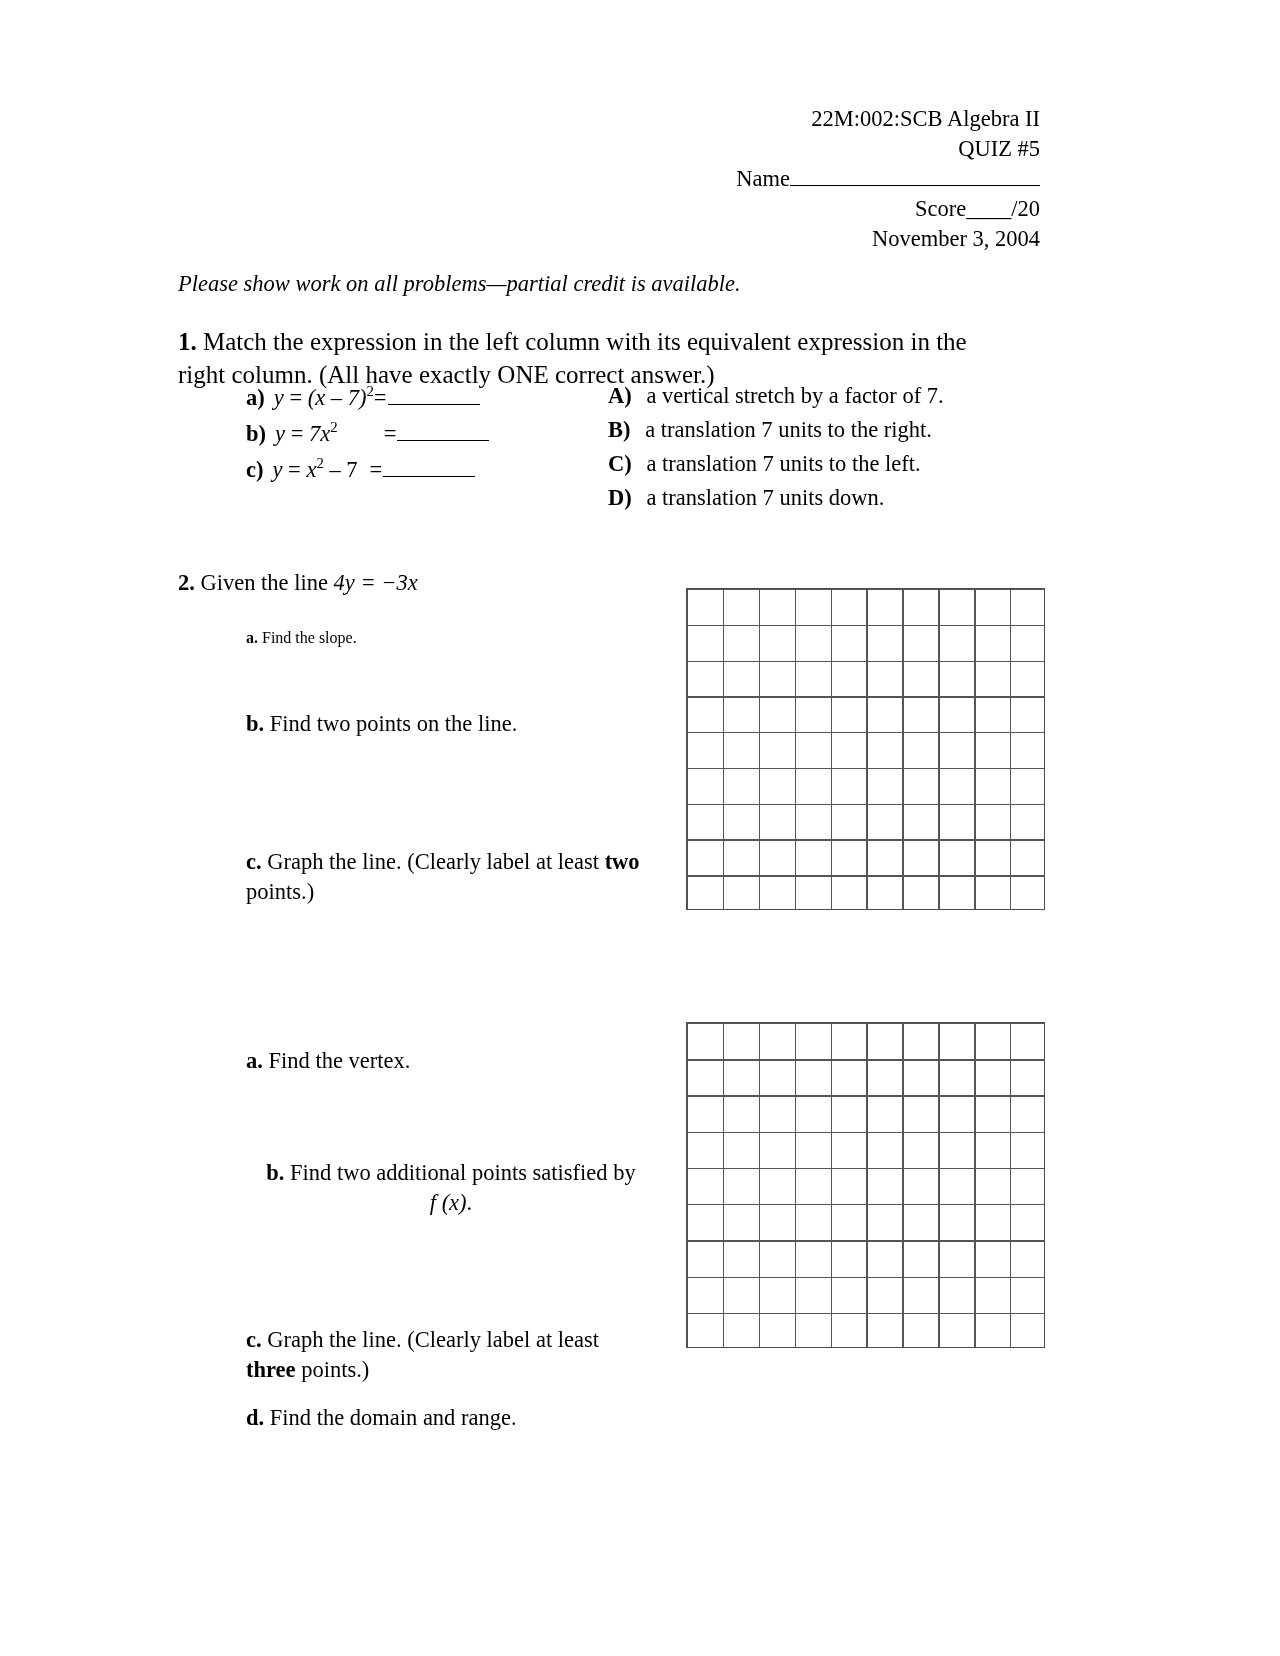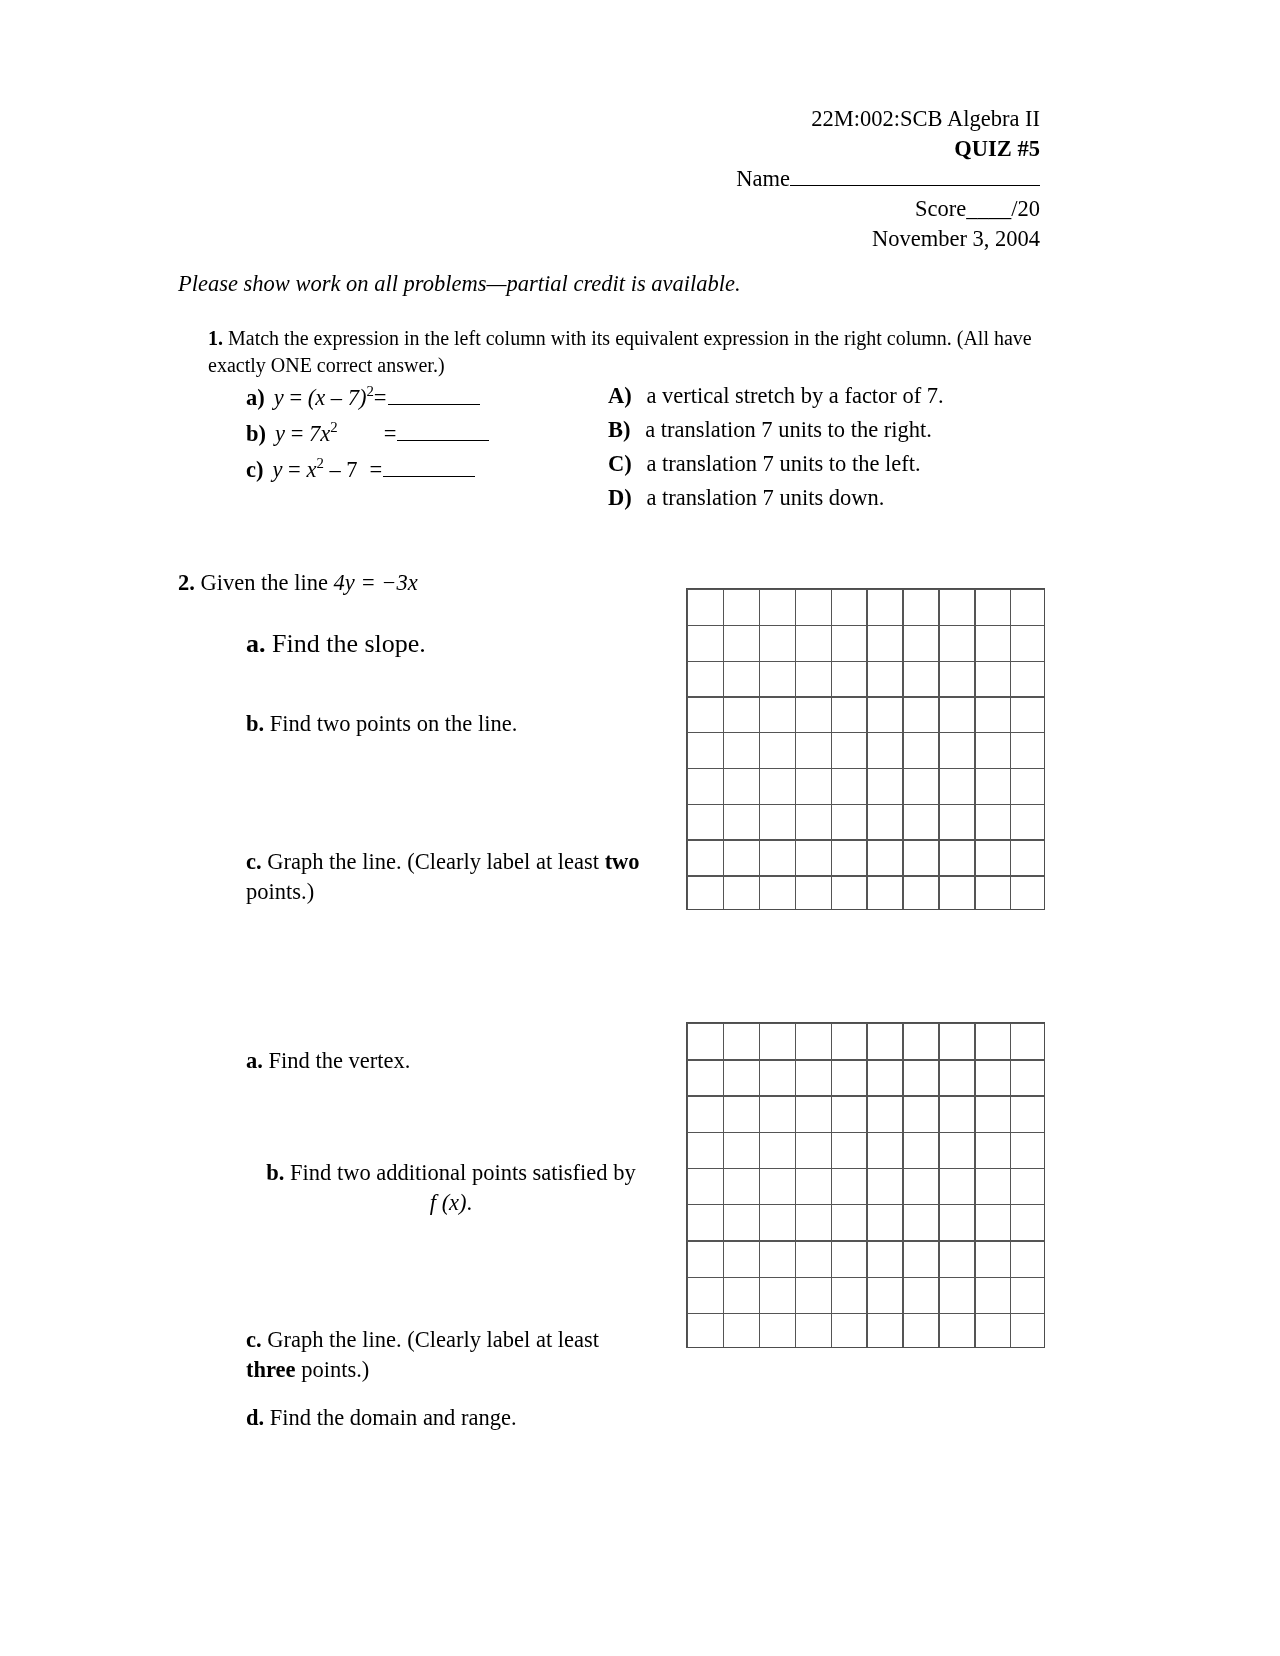--- a/index.html
+++ b/index.html
@@ -25,21 +25,21 @@
   .header {
     position: absolute;
     left: 560px;
     top: 104px;
     width: 480px;
     text-align: right;
     font-size: 22.5px;
     line-height: 1.32;
   }
   .header .line { white-space: nowrap; }
-  .header .bold { font-weight: bold; }
+  .header .bold { font-weight: normal; }
   .name-row {
     display: flex;
     justify-content: flex-end;
     align-items: baseline;
     margin-top: 1px;
   }
   .name-label { white-space: nowrap; }
   .name-blank {
     display: inline-block;
     width: 250px;
@@ -54,23 +54,22 @@
     top: 271px;
     font-size: 22.5px;
     font-style: italic;
   }
 
   .q1 {
     position: absolute;
     left: 178px;
     top: 325px;
     width: 830px;
-    font-size: 20px;
+    font-size: 25px;
     line-height: 1.33;
-    margin-left: 30px;
   }
   .q1 .stem-num { font-weight: bold; }
 
   .match-wrap {
     position: absolute;
     left: 178px;
     top: 383px;
     width: 880px;
     font-size: 22.5px;
   }
@@ -119,21 +118,21 @@
     position: absolute;
     left: 178px;
     top: 570px;
     font-size: 22.5px;
     white-space: nowrap;
   }
   .q2-a {
     position: absolute;
     left: 246px;
     top: 629px;
-    font-size: 26px;
+    font-size: 16px;
   }
   .q2-b {
     position: absolute;
     left: 246px;
     top: 711px;
     font-size: 22.5px;
   }
   .q2-c {
     position: absolute;
     left: 246px;

